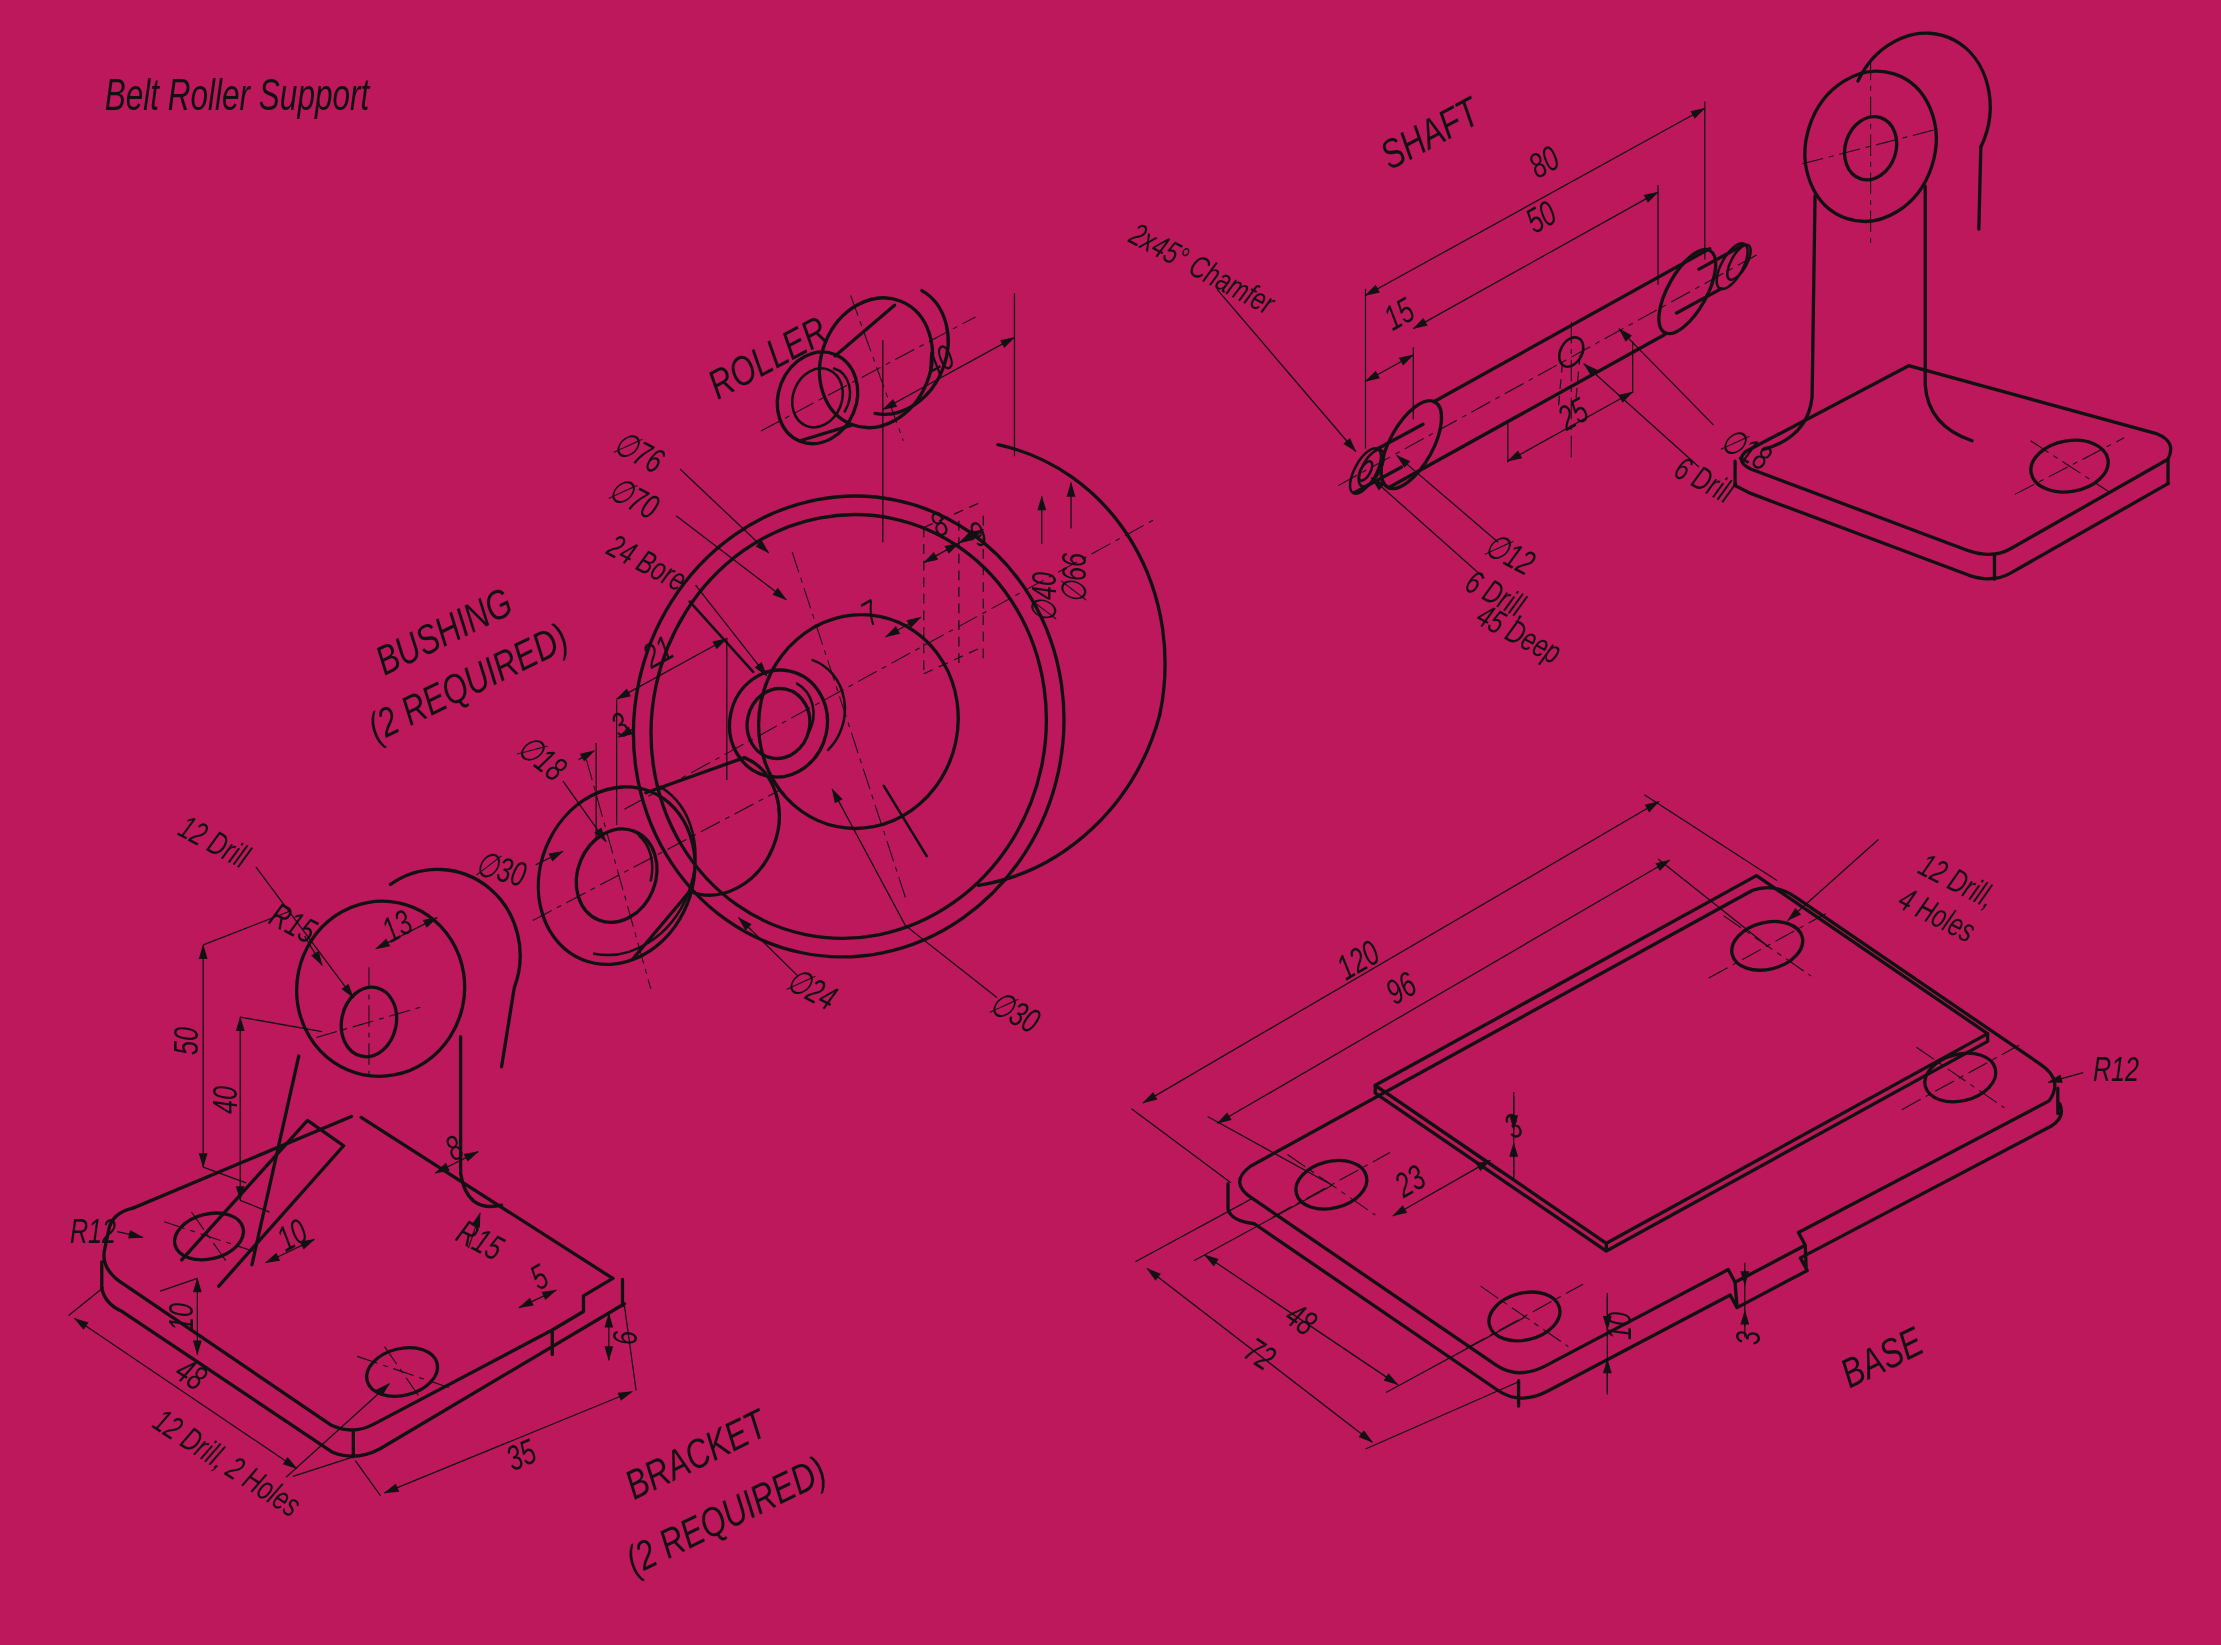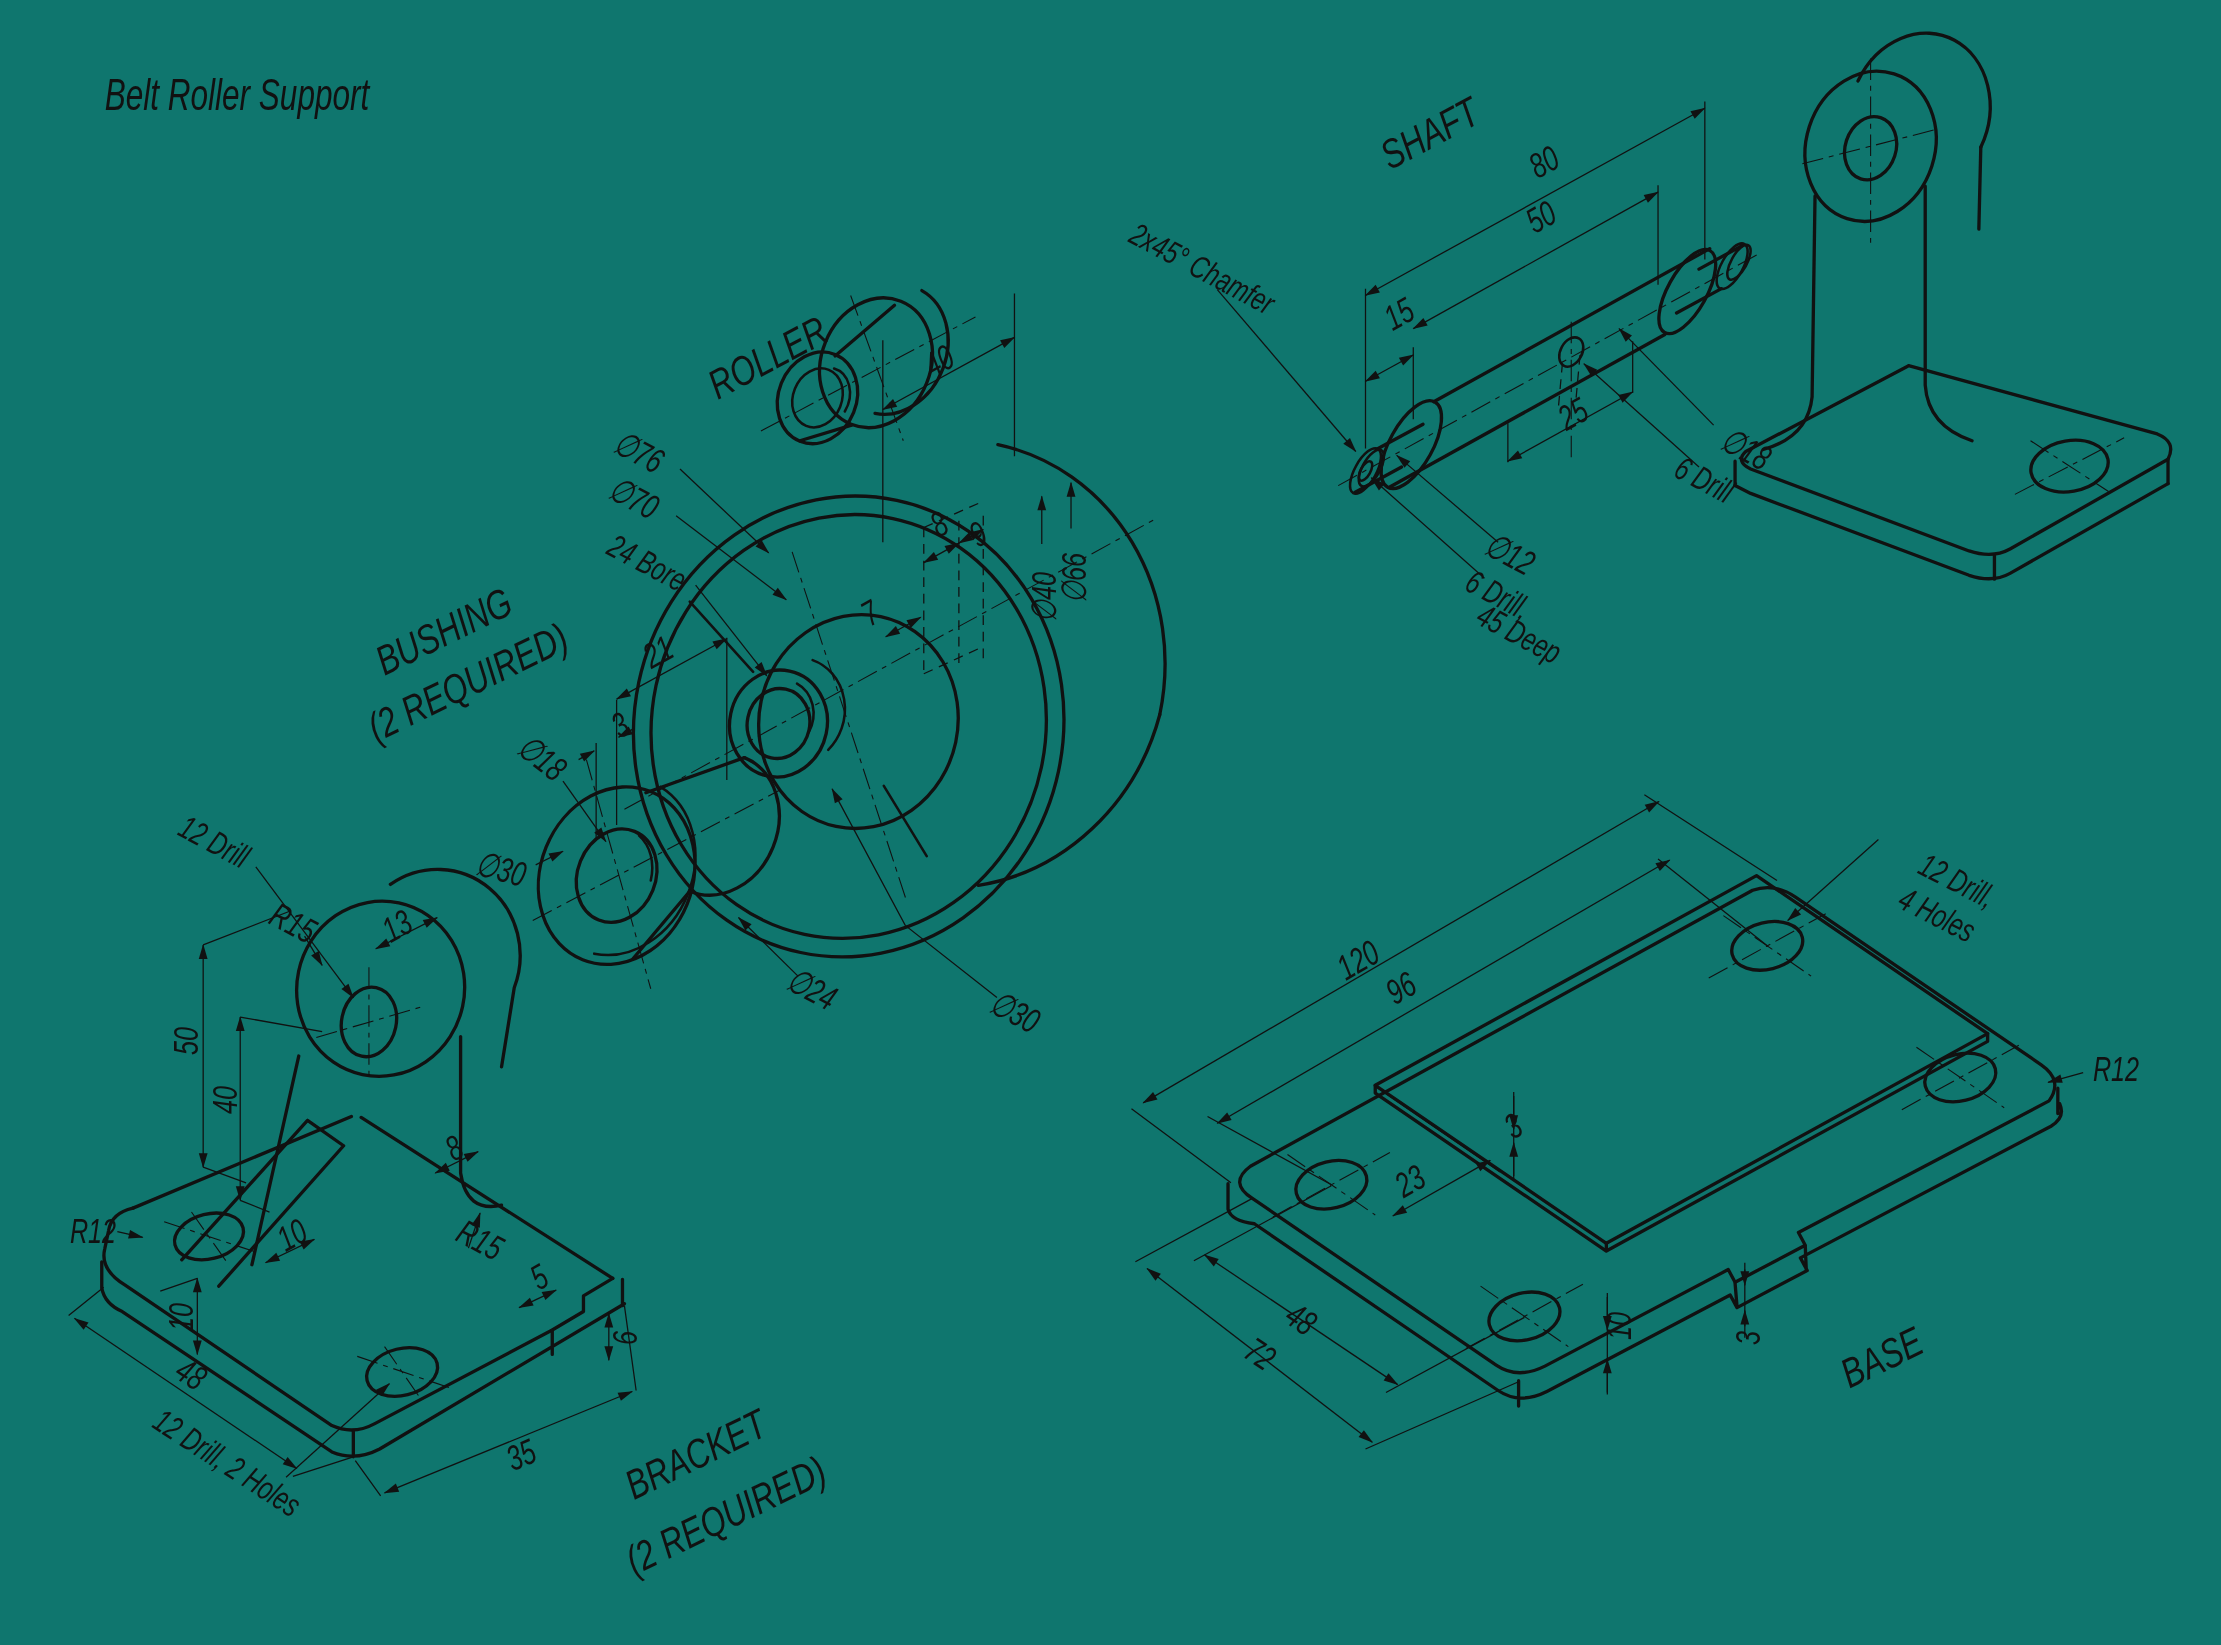--- a/index.html
+++ b/index.html
@@ -1,16 +1,16 @@
 <!DOCTYPE html>
 <html><head>
 <meta charset="utf-8">
 <style>
   html,body{margin:0;padding:0;background:#ffffff;}
-  #sheet{position:relative;width:2222px;height:1645px;background:#0f766e;overflow:hidden;
+  #sheet{position:relative;width:2222px;height:1645px;background:#be185d;overflow:hidden;
          font-family:"Liberation Sans",sans-serif;color:#111;text-decoration:underline;}
   #art{position:absolute;left:0;top:0;width:2222px;height:1645px;}
   .ol{stroke:#111;stroke-width:3.4;fill:none;stroke-linecap:round;stroke-linejoin:round;}
   .ol2{stroke:#111;stroke-width:2.6;fill:none;stroke-linecap:round;}
   .thin{stroke:#111;stroke-width:1.3;fill:none;}
   .dim{stroke:#111;stroke-width:1.3;fill:none;}
   .cl{stroke:#111;stroke-width:1.1;fill:none;stroke-dasharray:22 6 5 6;}
   .hid{stroke:#111;stroke-width:1.3;fill:none;stroke-dasharray:10 7;}
   .lbl{position:absolute;white-space:nowrap;color:#111;
        font:italic 35px "Liberation Sans",sans-serif;

